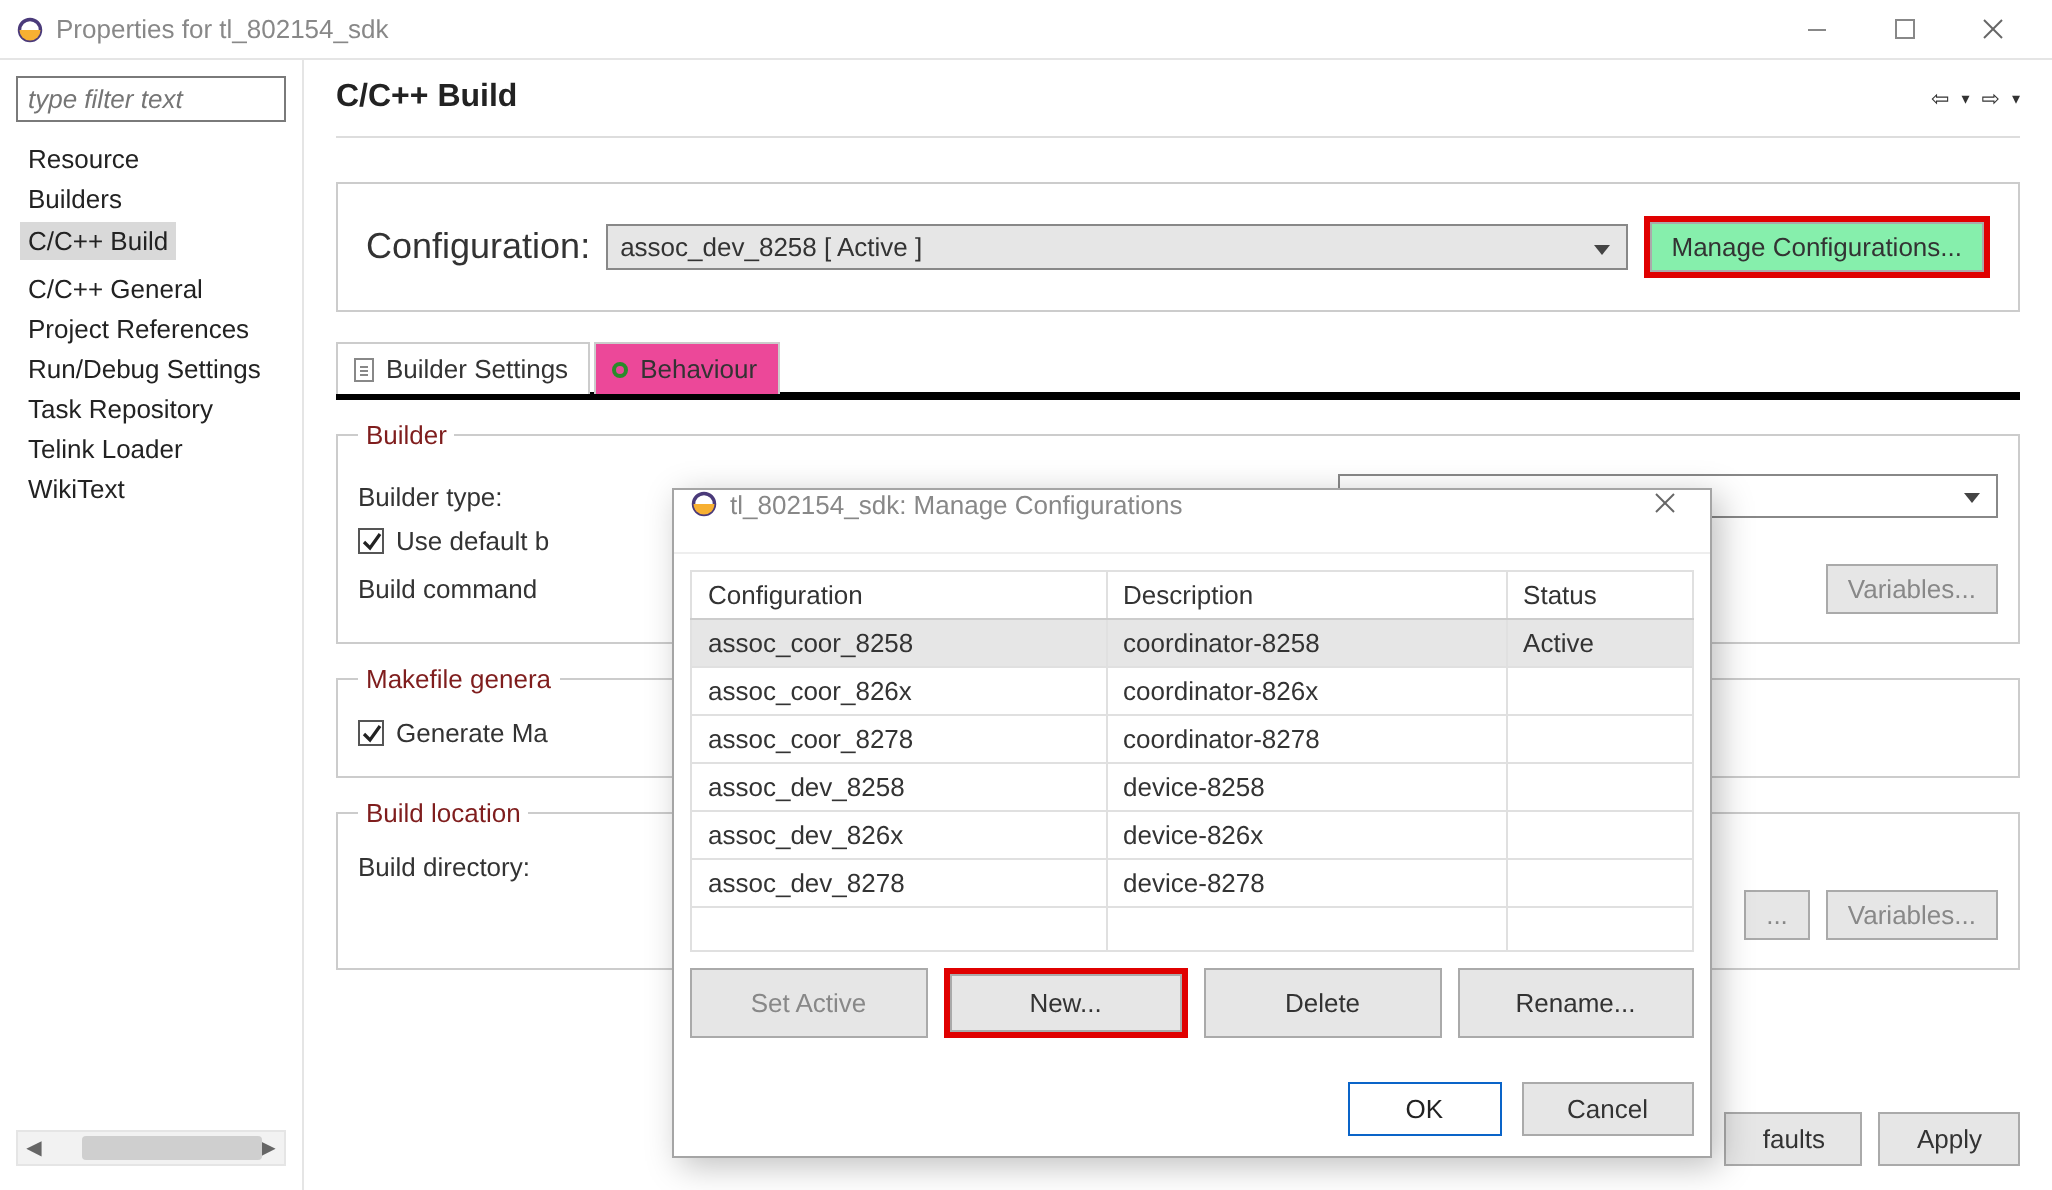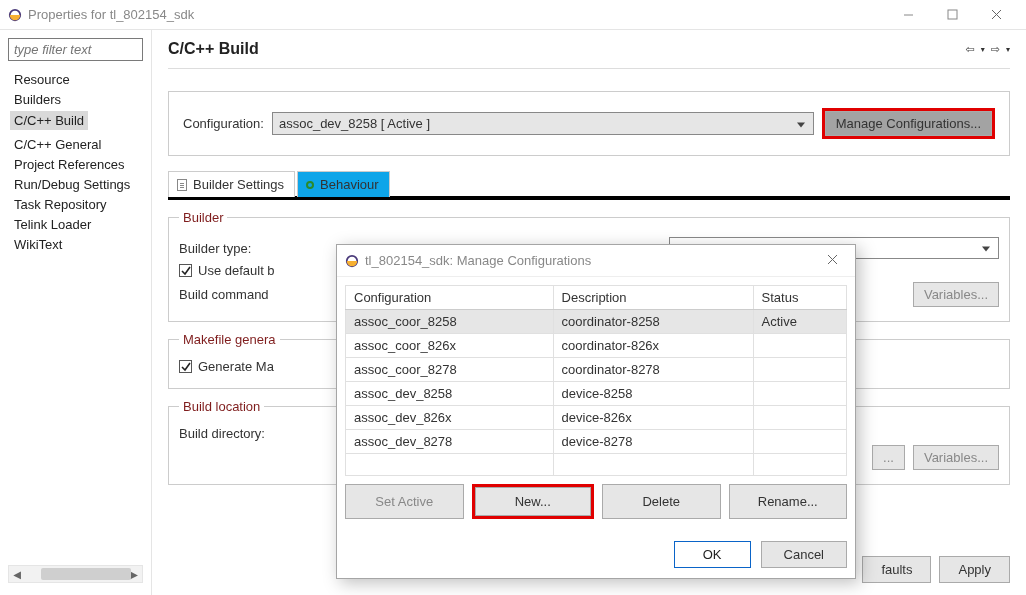--- a/index.html
+++ b/index.html
@@ -25,29 +25,29 @@
 .hscroll .arr { width:16px; text-align:center; color:#666; font-size:10px;}
 
 .content { flex:1; padding:10px 16px 0 16px; position:relative;}
 .content-header { display:flex; align-items:center; margin-bottom:10px;}
 .content-title { font-size:16px; font-weight:600; flex:1; color:#222;}
 .header-arrows { display:flex; gap:6px; align-items:center; color:#aaa;}
 .header-arrows span { font-size:11px; }
 .sep { height:1px; background:#ddd; margin-bottom:22px;}
 
 .config-panel { border:1px solid #ccc; padding:16px 14px; display:flex; align-items:center; gap:8px; margin-bottom:14px; background:#fff;}
-.config-panel label { font-size:13px;text-align:center;}
+.config-panel label { font-size:18px;text-align:center;}
 .config-select { flex:1; border:1px solid #888; padding:3px 20px 3px 6px; background:#e6e6e6; color:#333; position:relative; }
 .config-select::after { content:""; position:absolute; right:8px; top:50%; transform:translateY(-30%); border-left:4px solid transparent; border-right:4px solid transparent; border-top:5px solid #444;}
-.manage-btn { border:1px solid #aaa; background:#a3a3a3; padding:4px 10px; }
+.manage-btn { border:1px solid #aaa; background:#86efac; padding:4px 10px; }
 .red-box { border:3px solid #e00000; padding:0;}
 
 .tabs { display:flex; border-bottom:4px solid #000000; align-items:flex-end; margin-bottom:10px;}
 .tab { padding:5px 10px 5px 8px; border:1px solid #ccc; border-bottom:none; background:#fff; display:flex; align-items:center; gap:6px; margin-right:2px; position:relative; top:1px;}
-.tab.inactive { background:#0ea5e9; }
+.tab.inactive { background:#ec4899; }
 .tab .dot { width:8px; height:8px; border-radius:50%; border:2px solid #2a8a2a;}
 .tab .doc { width:10px; height:12px; border:1px solid #888; background:#fff; position:relative;}
 .tab .doc::before { content:""; position:absolute; left:2px; right:2px; top:3px; height:1px; background:#888; box-shadow:0 2px 0 #888, 0 4px 0 #888;}
 
 fieldset.group { border:1px solid #ccc; padding:8px 10px 10px 10px; margin-bottom:10px;}
 fieldset.group legend { padding:0 4px; color:#7f1d1d;}
 .row { display:flex; align-items:center; gap:10px; margin:4px 0;}
 .row label { min-width:120px;}
 .checkbox { display:flex; align-items:center; gap:6px;}
 .checkbox .box { width:13px; height:13px; border:1px solid #555; display:flex; align-items:center; justify-content:center;}
@@ -55,21 +55,21 @@
 .greybtn { border:1px solid #aaa; background:#e6e6e6; padding:4px 10px; }
 .greybtn.disabled { color:#888;}
 .dropdown { width: 330px; border:1px solid #888; height:22px; position:relative; background:#fff;}
 .dropdown::after { content:""; position:absolute; right:8px; top:50%; transform:translateY(-30%); border-left:4px solid transparent; border-right:4px solid transparent; border-top:5px solid #444;}
 
 .bottom-buttons { position:absolute; bottom:12px; right:16px; display:flex; gap:8px;}
 .bottom-buttons .greybtn { padding:5px 18px;}
 
 
 .modal { position:absolute; left:336px; top:244px; width:520px; background:#fff; border:1px solid #a5a5a5; box-shadow:4px 4px 16px rgba(0,0,0,0.25); z-index:50;}
-.modal-titlebar { height:32px; display:flex; align-items:center; padding:0 8px; border-bottom:1px solid #eee;}
+.modal-titlebar { height:32px; display:flex; align-items:flex-start; padding:0 8px; border-bottom:1px solid #eee;}
 .modal-titlebar .eclipse-icon { width:14px; height:14px; margin-right:6px;}
 .modal-titlebar .mtitle { flex:1; color:#888; font-size:13px;}
 .modal-titlebar .close { width:30px; text-align:center; color:#666;}
 .modal-body { padding:8px;}
 .gridtable { width:100%; border:1px solid #ccc; border-collapse:collapse;}
 .gridtable th, .gridtable td { border:1px solid #e0e0e0; padding:4px 8px; text-align:left; font-weight:normal; background:#fff;}
 .gridtable th { background:#fff; border-bottom:1px solid #ccc;}
 .gridtable td.empty { height:22px;}
 .gridtable tr.sel td { background:#e6e6e6;}
 .modal-actions1 { display:flex; gap:8px; margin-top:8px;}

